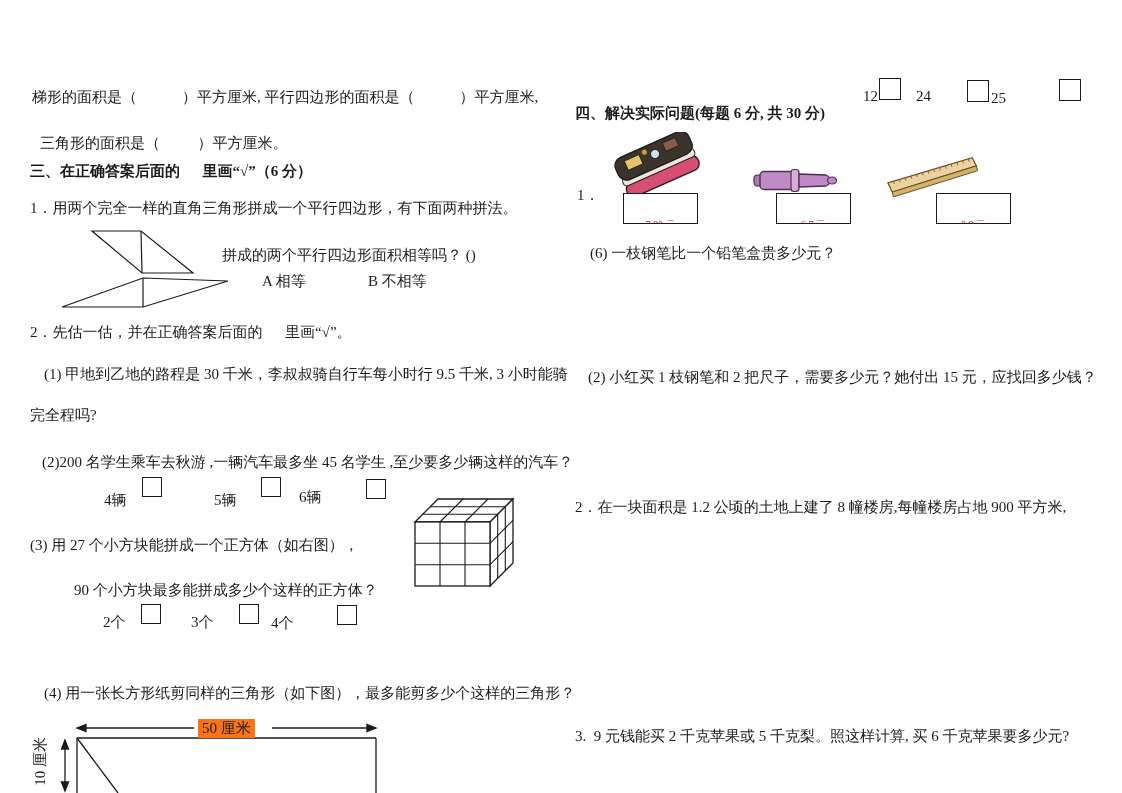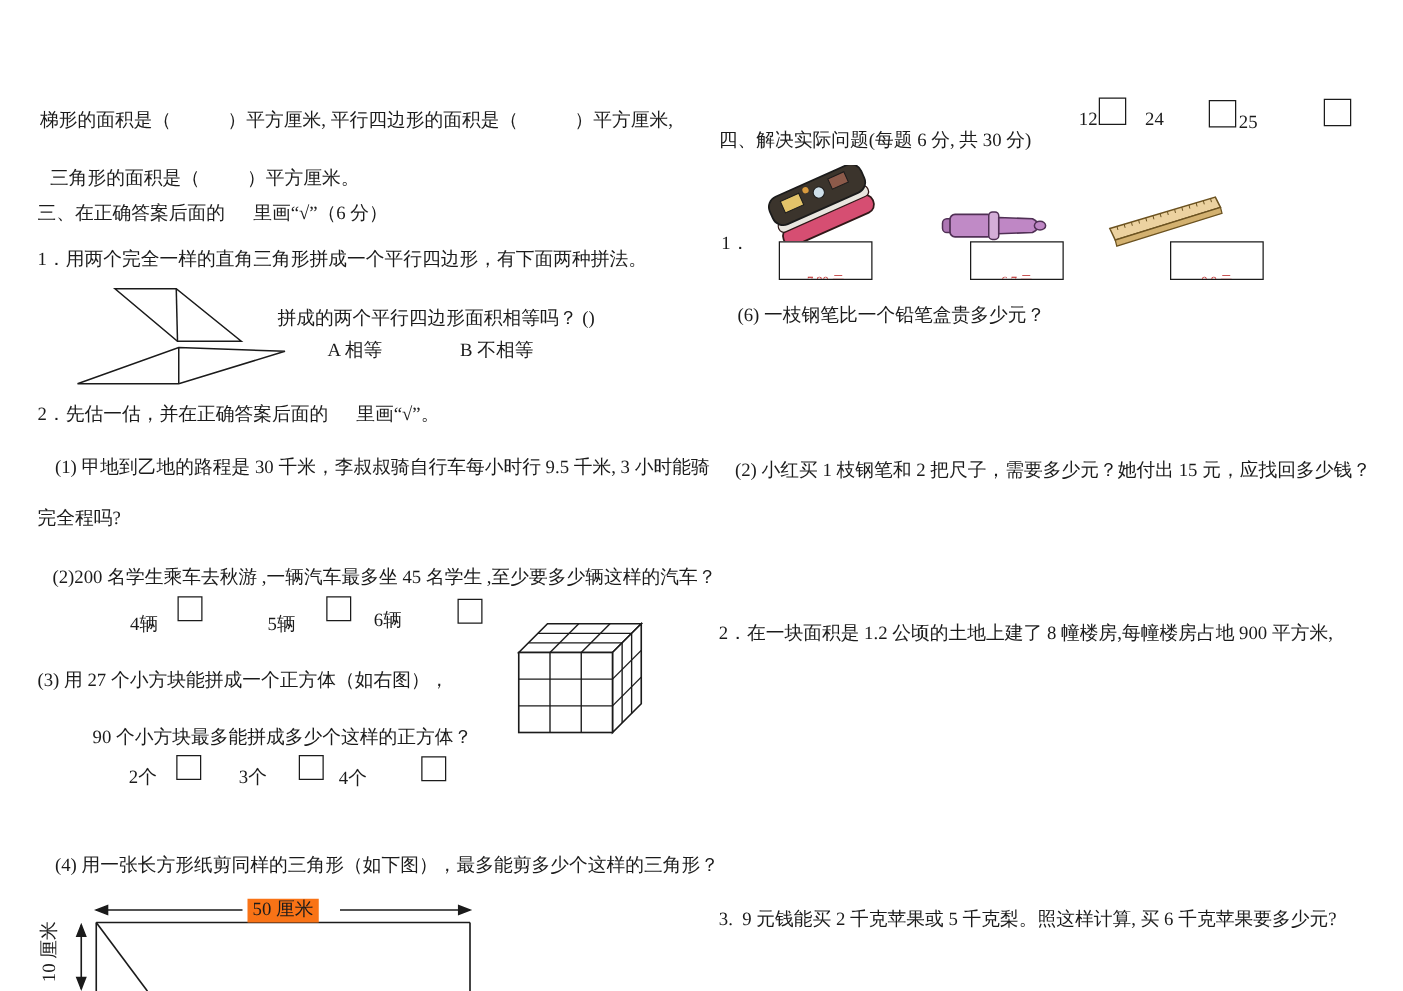--- a/index.html
+++ b/index.html
@@ -1,21 +1,21 @@
 <!DOCTYPE html>
 <html><head>
 <meta charset="utf-8">
 <style>
   html,body{margin:0;padding:0;background:#fff;}
   #page{
     position:relative;width:1122px;height:793px;background:#ffffff;overflow:hidden;
     font-family:"Liberation Serif","DejaVu Serif",serif;color:#1b1b1b;
   }
   .t{position:absolute;font-size:15px;line-height:1.25;white-space:pre;color:#1b1b1b;}
-  .b{font-weight:normal;}
+  .b{font-weight:bold;}
   .abox{position:absolute;width:20px;height:20px;border:1.6px solid #1b1b1b;background:#fff;box-sizing:border-box;}
   .pricebox{position:absolute;width:75px;height:31px;border:1.6px solid #1b1b1b;background:#fff;overflow:hidden;box-sizing:border-box;}
   .pricebox span{position:absolute;bottom:-9px;left:50%;transform:translateX(-50%);font-size:10px;white-space:nowrap;color:#b91c1c;}
   .fig{position:absolute;}
   .rot90{transform:rotate(-90deg);transform-origin:center center;text-align:center;}
   svg line,svg path,svg polygon,svg polyline{vector-effect:non-scaling-stroke;}
 </style>
 </head>
 <body>
 

